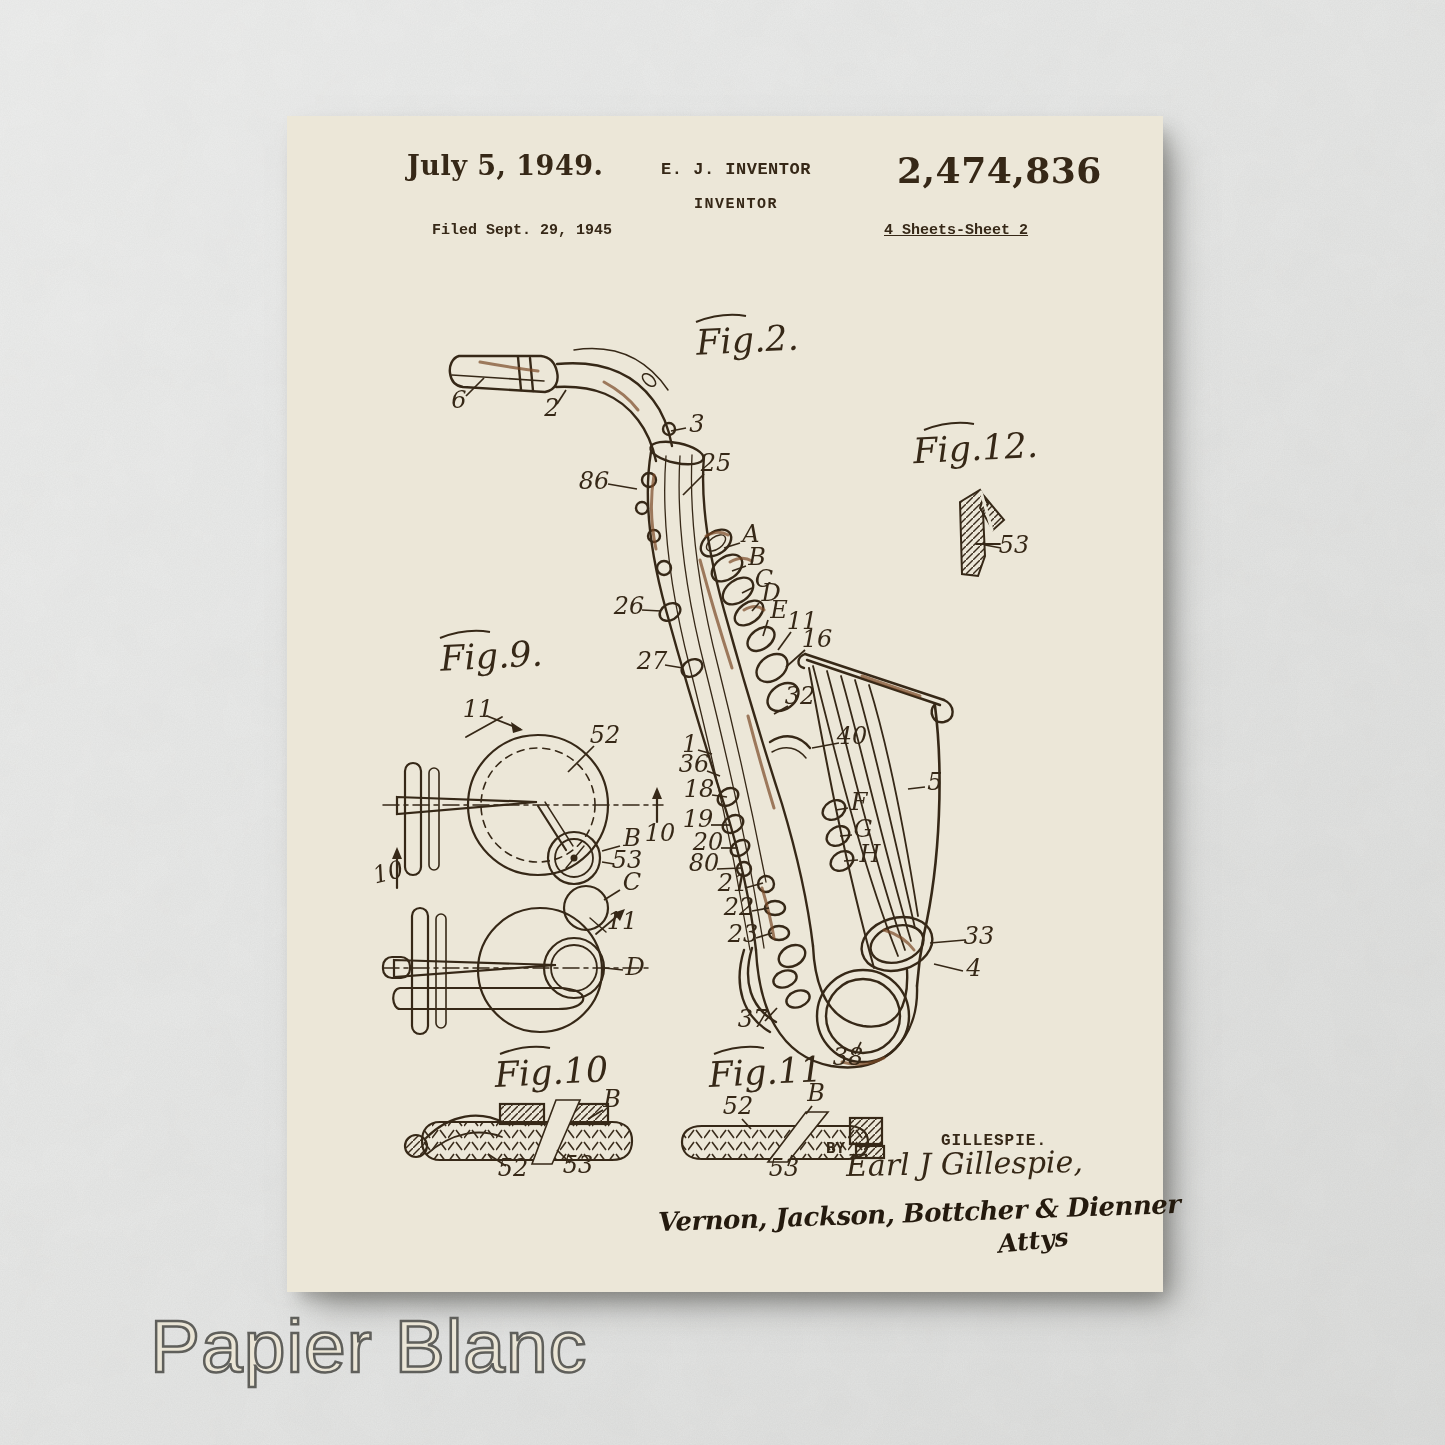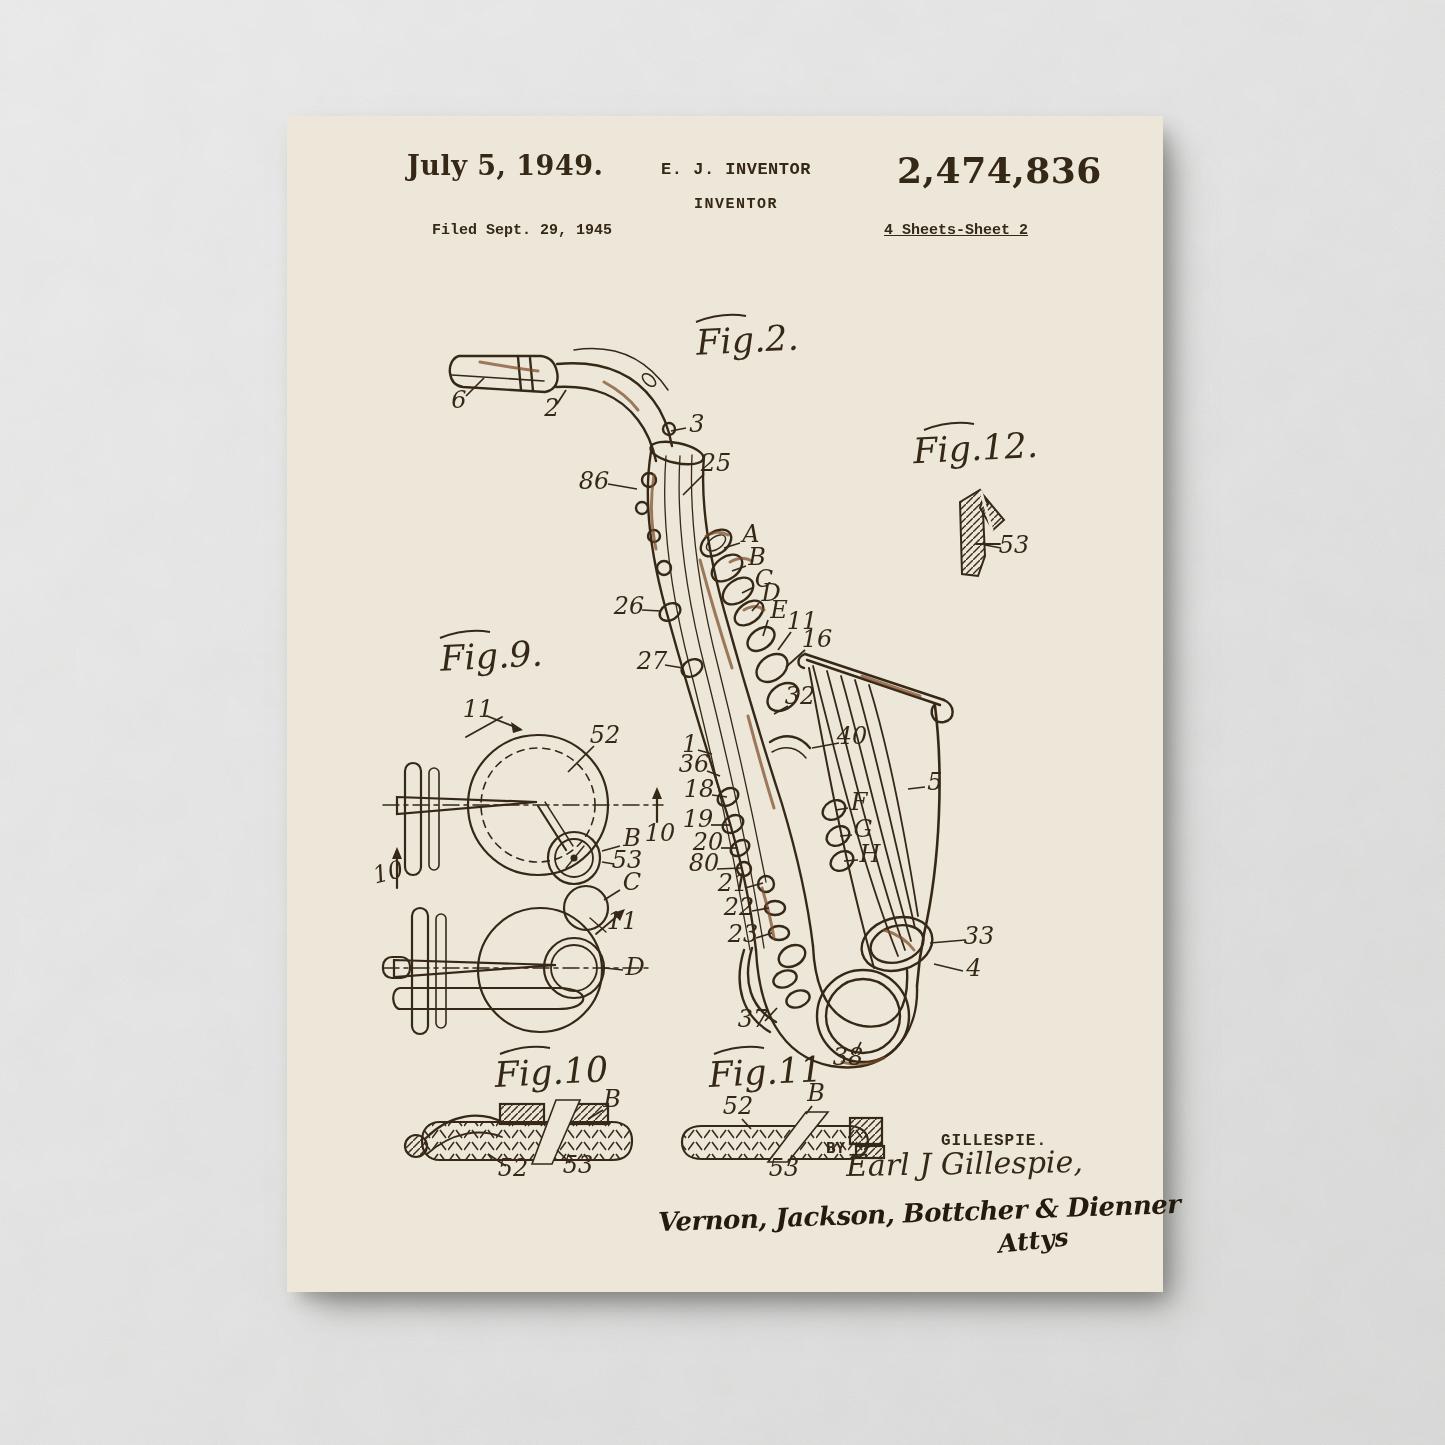--- a/index.html
+++ b/index.html
@@ -343,13 +343,14 @@
   <div class="txt serif-b pat-num">2,474,836</div>
   <div class="txt mono-b filed">Filed Sept. 29, 1945</div>
   <div class="txt mono-b sheet">4 Sheets-Sheet 2</div>
 
   <div class="txt mono-b inventor-cap">GILLESPIE.</div>
   <div class="txt inventor-sig">Earl J Gillespie,</div>
   <div class="txt mono-b by-label">BY</div>
   <div class="txt atty-sig">Vernon, Jackson, Bottcher &amp; Dienner</div>
   <div class="txt atty-cap">Attys</div>
 
+  <div class="watermark">Papier Blanc</div>
 </div>
 
 </body></html>

